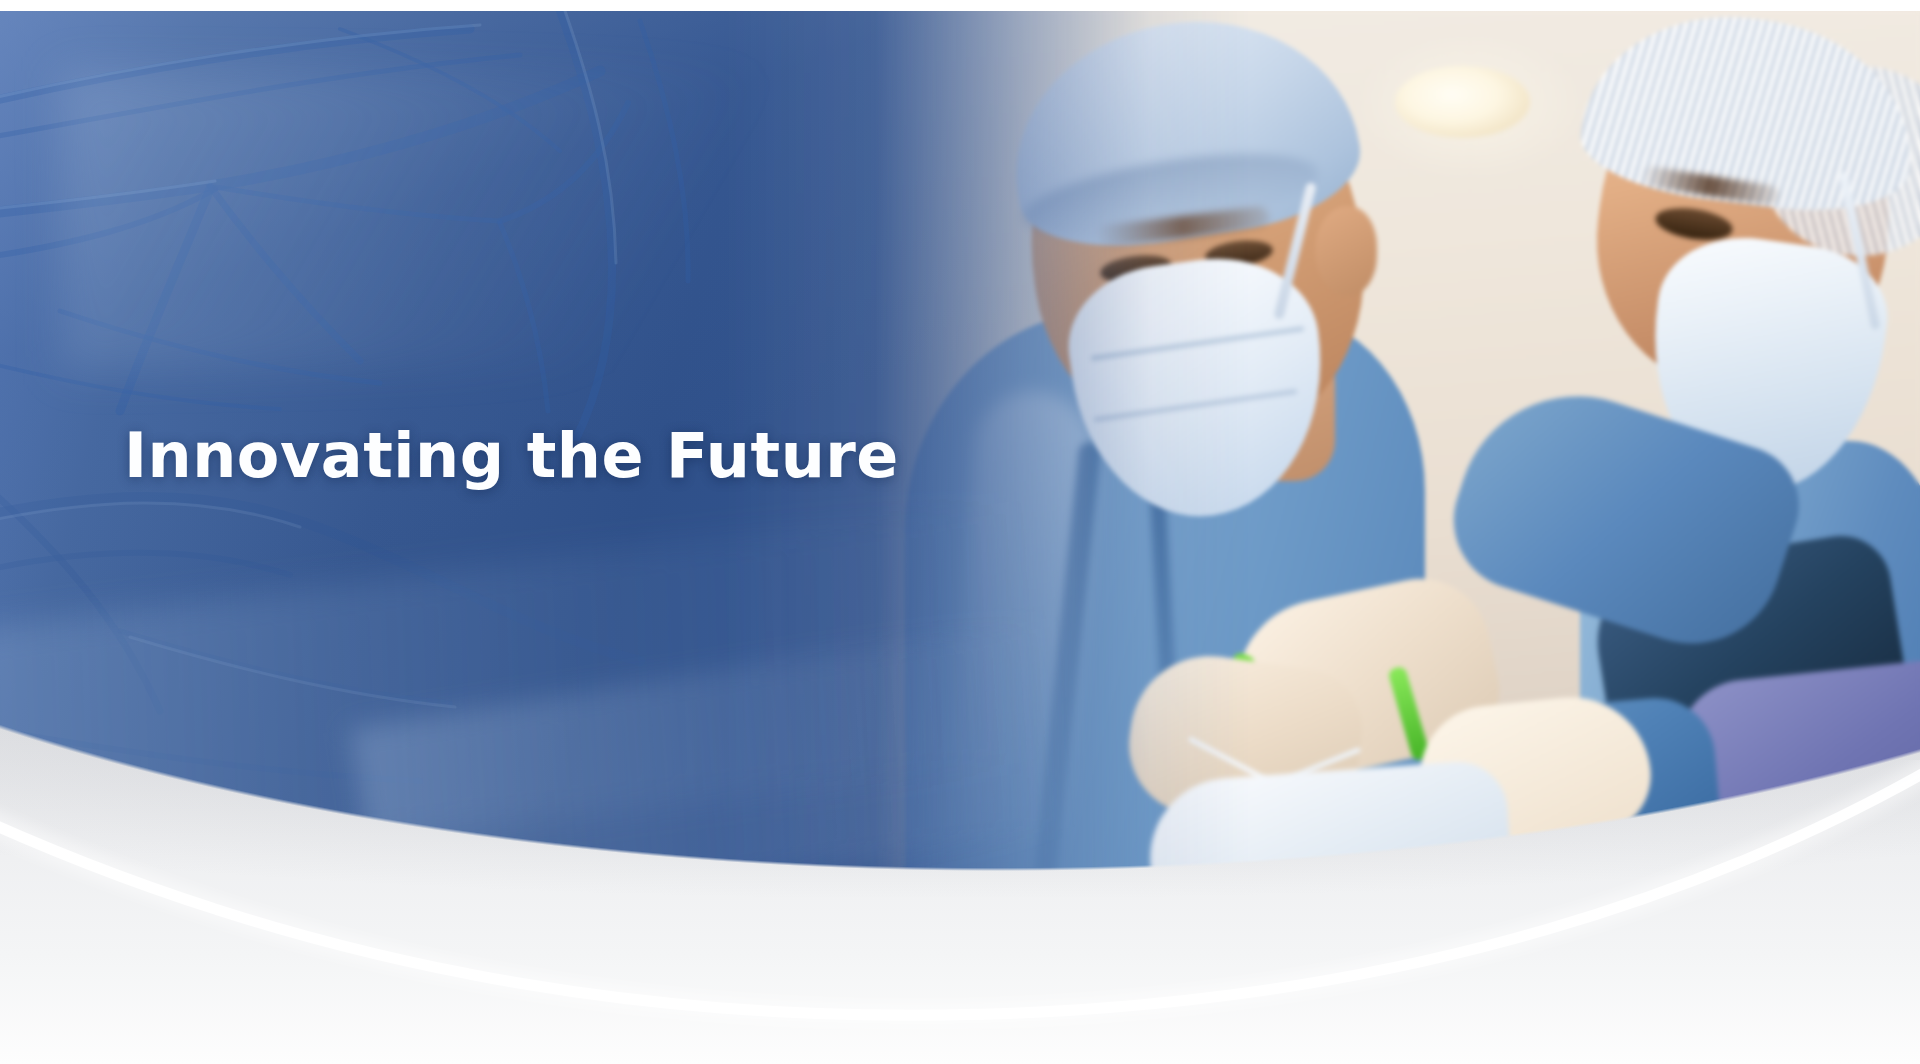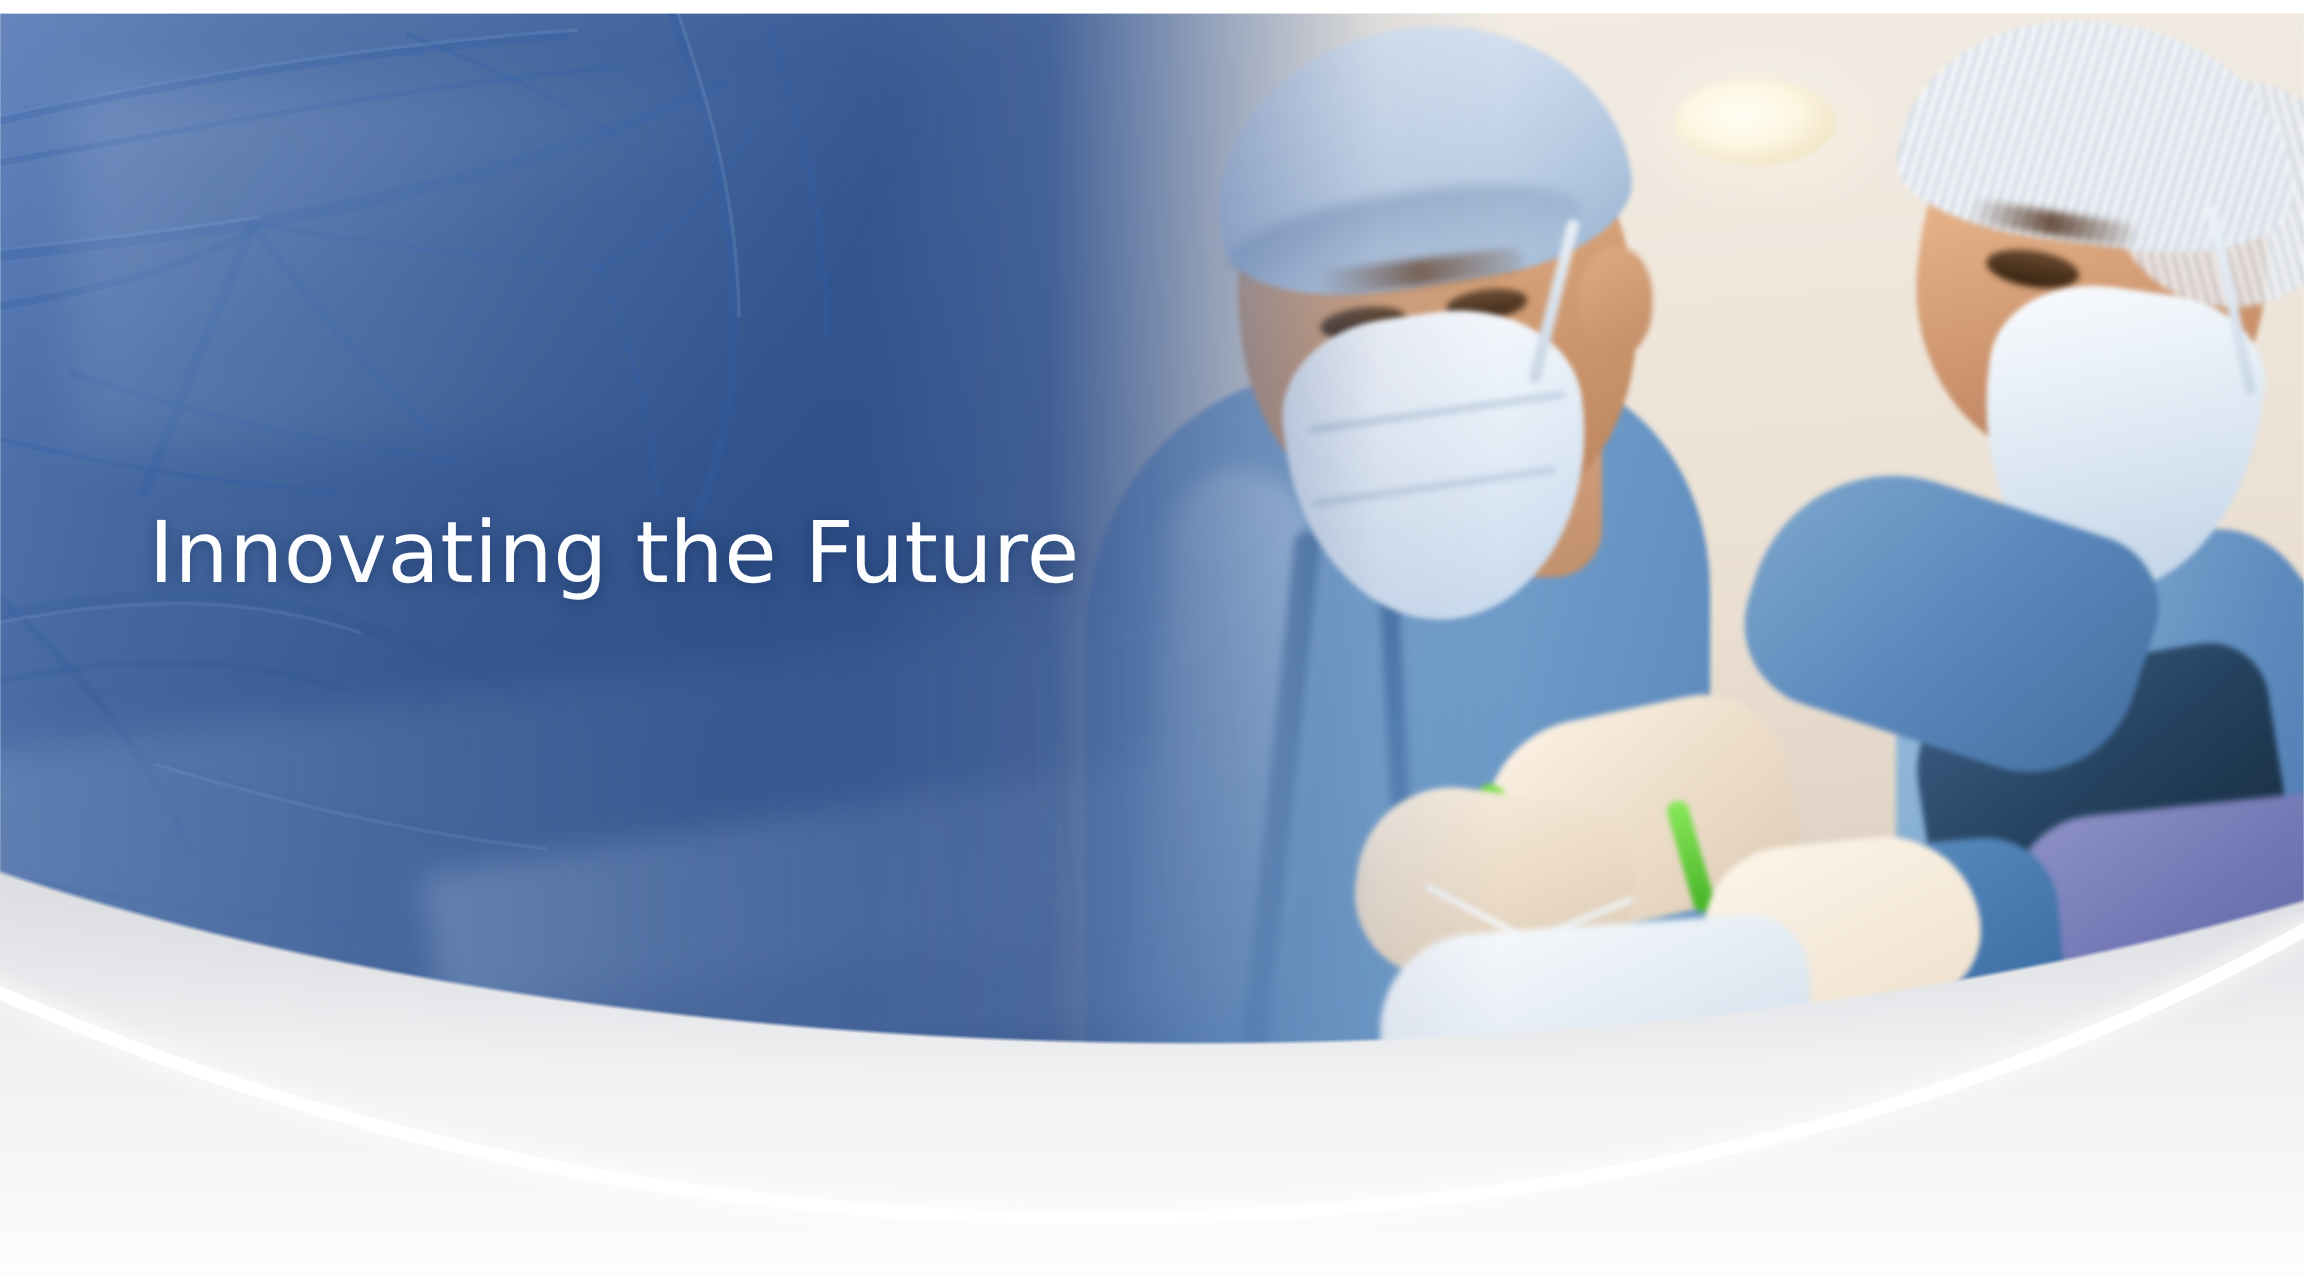--- a/index.html
+++ b/index.html
@@ -197,21 +197,21 @@
   .sweep2{ position:absolute; left:360px; top:640px; width:980px; height:210px;
     background:linear-gradient(95deg, rgba(168,192,224,.30), rgba(255,255,255,0) 72%);
     transform:rotate(-9deg); filter:blur(13px); z-index:22; pointer-events:none; }
   .sweep3{ position:absolute; left:60px; top:60px; width:860px; height:300px;
     background:linear-gradient(120deg, rgba(190,208,232,.22), rgba(255,255,255,0) 70%);
     filter:blur(22px); z-index:22; pointer-events:none; }
 
   
   #headline{
     position:absolute; left:124px; top:408px; z-index:30;
-    color:#fdfeff; font-size:71px; font-weight:400; letter-spacing:.5px;
+    color:#fdfeff; font-size:62px; font-weight:700; letter-spacing:.5px;
     font-family:"DejaVu Sans", sans-serif;
     text-shadow:0 2px 12px rgba(10,30,70,.45);
     white-space:nowrap;
   }
 
   
   #curve-glow{
     position:absolute; left:-40px; top:760px; width:2000px; height:300px; z-index:35;
     pointer-events:none;
   }

